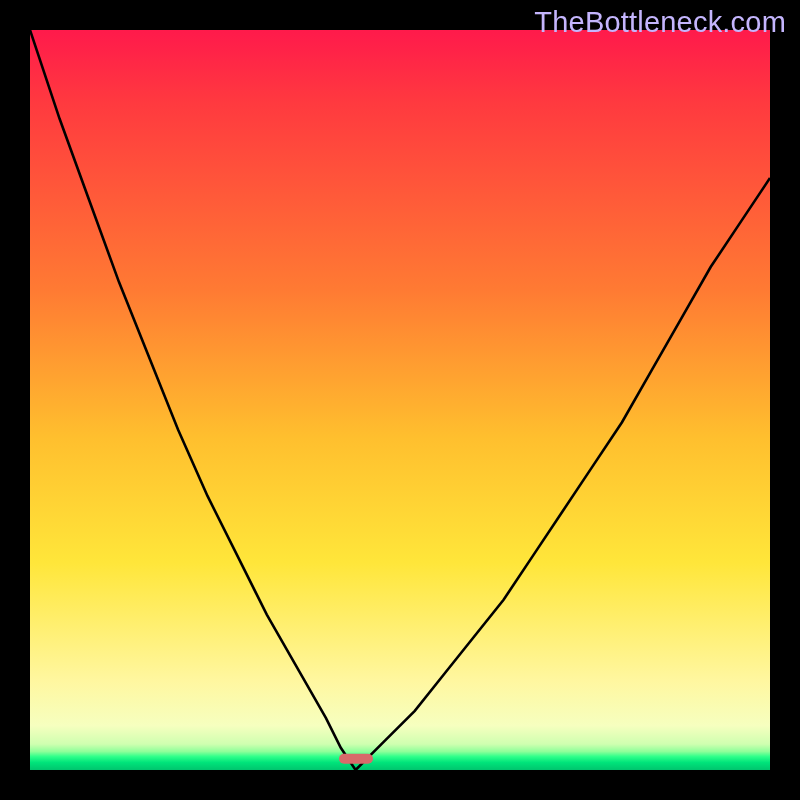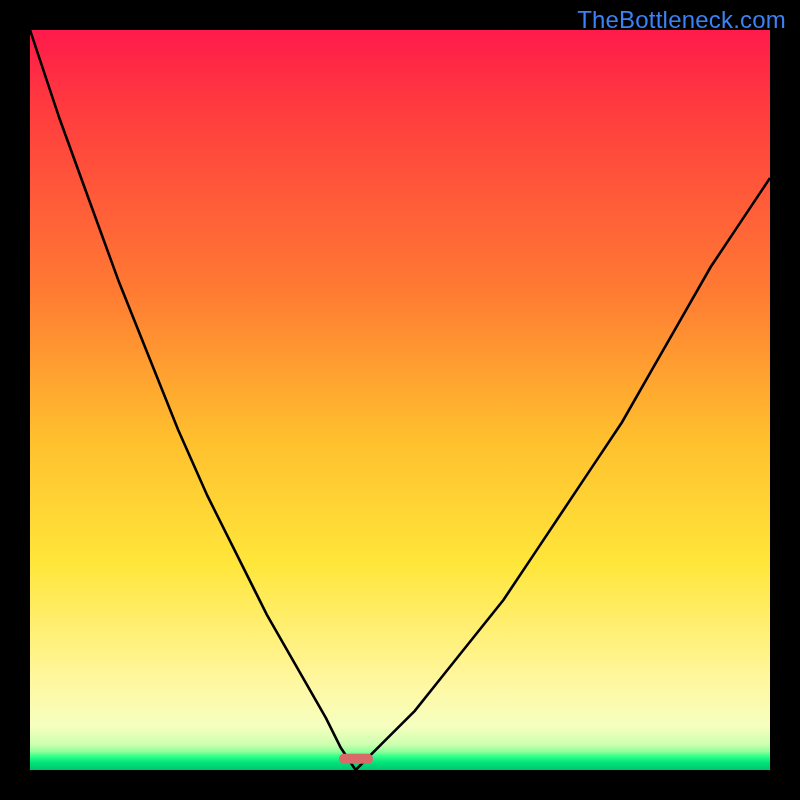--- a/index.html
+++ b/index.html
@@ -50,22 +50,22 @@
     width: 34px;
     height: 10px;
     background: #d86a6a;
     border-radius: 5px;
     transform: translate(-50%, -50%);
   }
   .watermark {
     position: absolute;
     top: 6px;
     right: 14px;
-    color: #3b82f6;
-    font-size: 24px;
+    color: #c4b5fd;
+    font-size: 29px;
     font-weight: 400;
     letter-spacing: 0.2px;
     z-index: 10;
   }
 </style>
 </head>
 <body>
 
 <div class="watermark">TheBottleneck.com</div>
 

